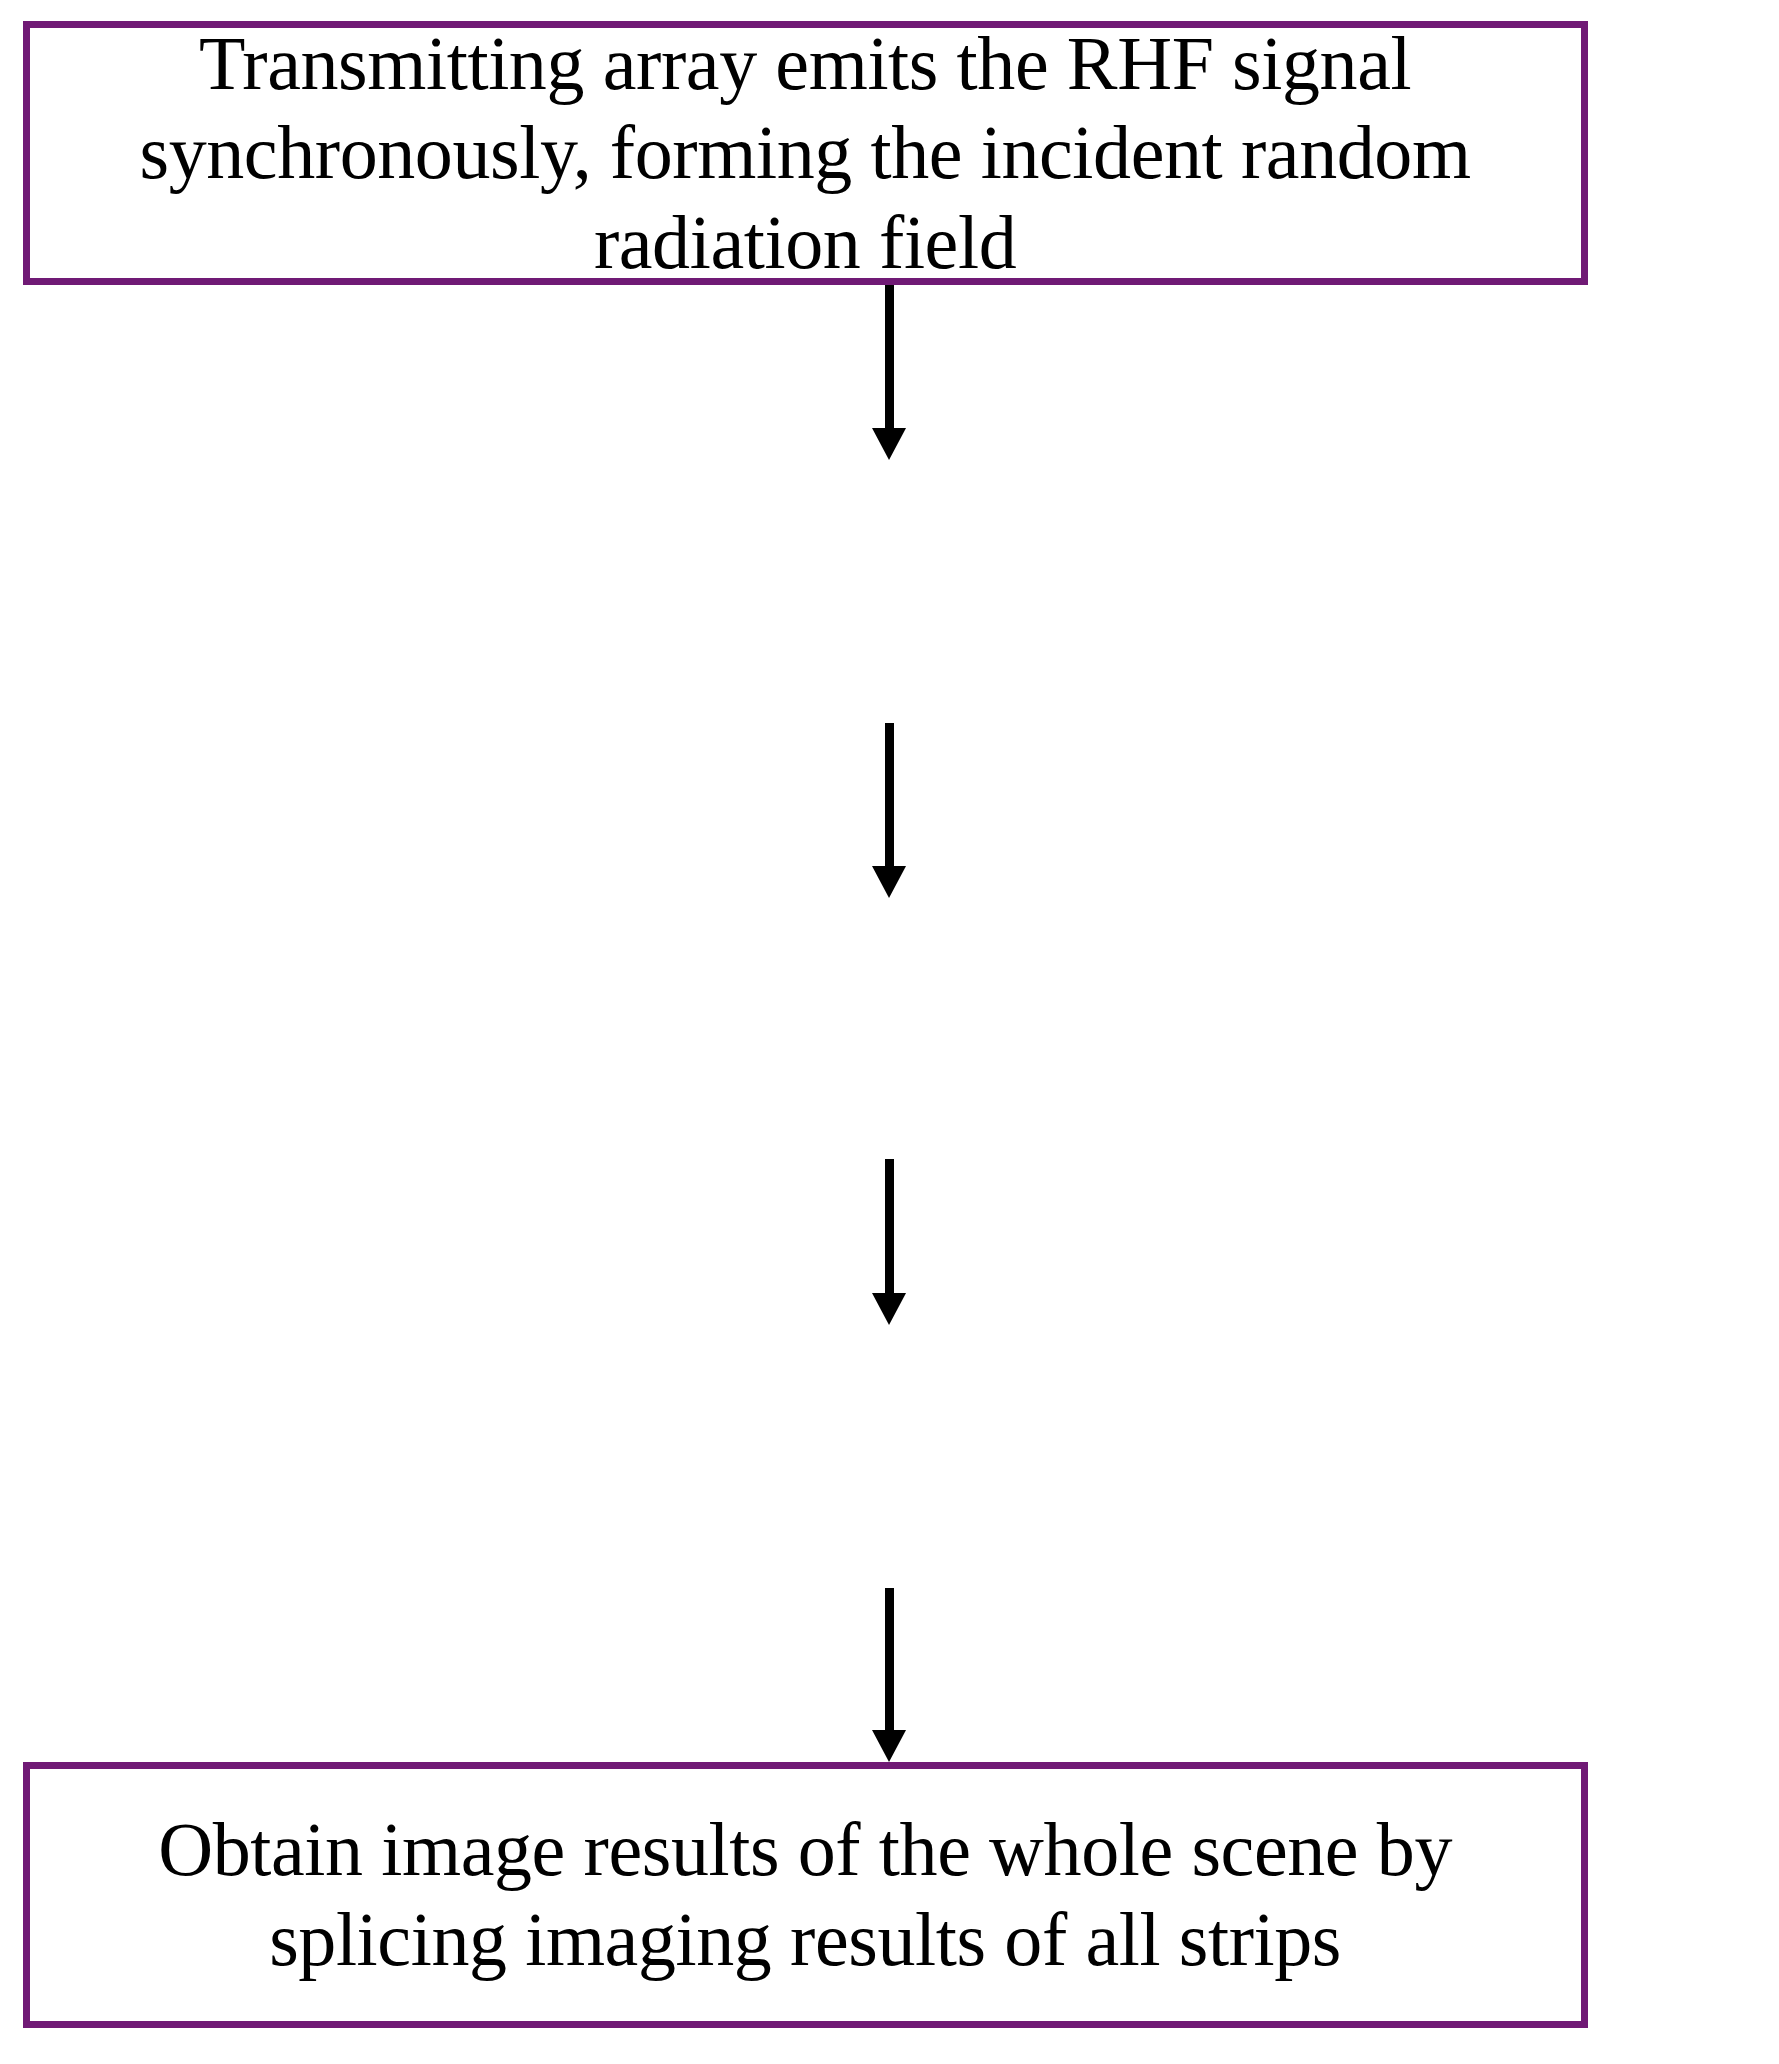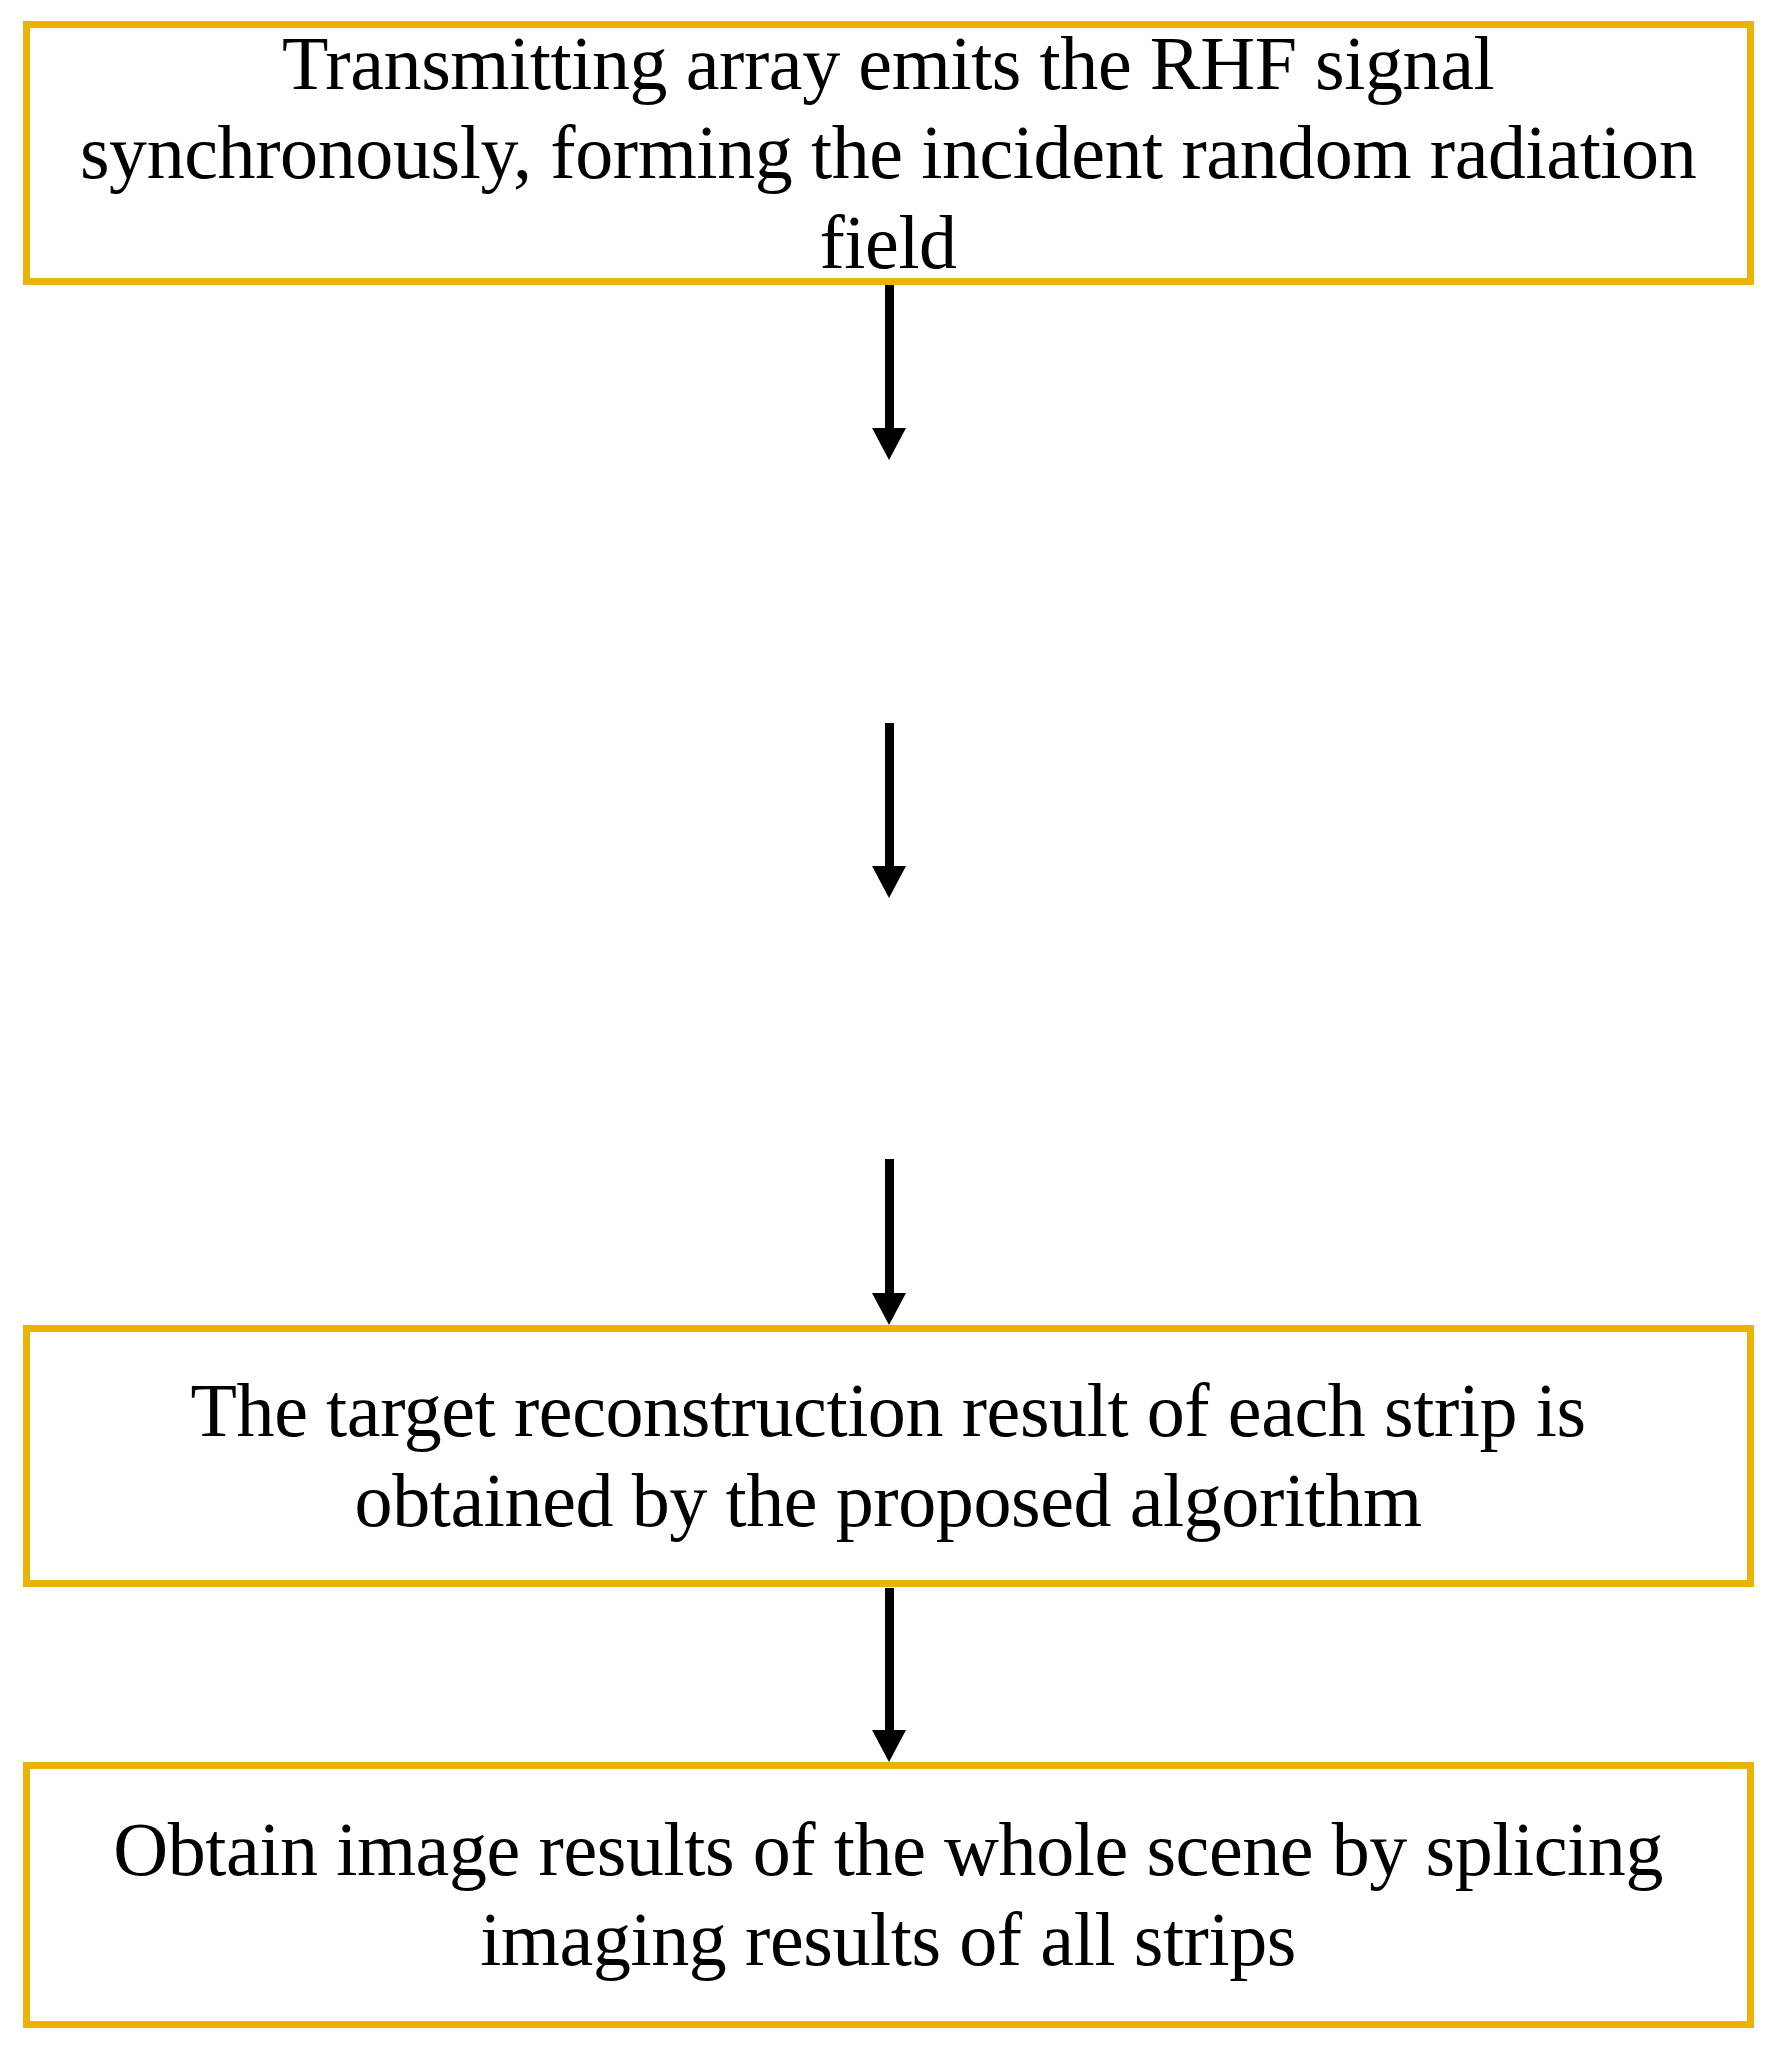--- a/index.html
+++ b/index.html
@@ -12,23 +12,23 @@
     position: relative;
     width: 1780px;
     height: 2064px;
     background: #ffffff;
     overflow: hidden;
     font-family: "Liberation Serif", "DejaVu Serif", serif;
   }
   .node {
     position: absolute;
     left: 22.6px;
-    width: 1731px;
+    width: 1565px;
     box-sizing: border-box;
-    border: 7px solid #eab308;
+    border: 7px solid #701a75;
     background: #ffffff;
     display: flex;
     align-items: center;
     justify-content: center;
     text-align: center;
   }
   .node-label {
     display: block;
     width: 96%;
     font-family: "Liberation Serif", "DejaVu Serif", serif;
@@ -101,23 +101,20 @@
     <div class="shaft"></div>
     <div class="head"></div>
   </div>
 
 
   <div class="connector" id="arrow-3-4">
     <div class="shaft"></div>
     <div class="head"></div>
   </div>
 
-  <div class="node" id="node-4">
-    <span class="node-label">The target reconstruction result of each strip is obtained by the proposed algorithm</span>
-  </div>
 
   <div class="connector" id="arrow-4-5">
     <div class="shaft"></div>
     <div class="head"></div>
   </div>
 
   <div class="node" id="node-5">
     <span class="node-label">Obtain image results of the whole scene by splicing imaging results of all strips</span>
   </div>
 

